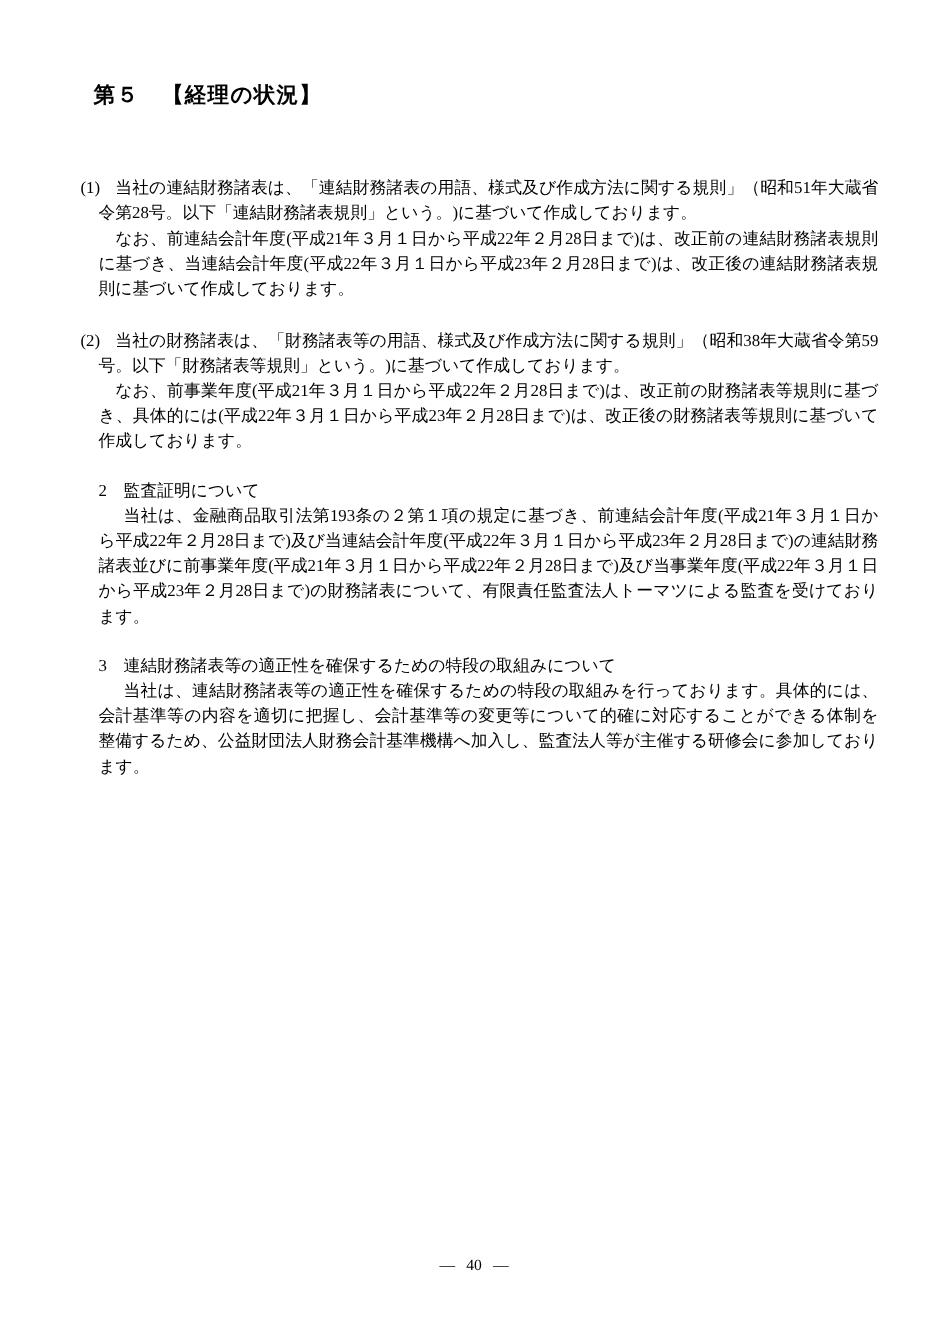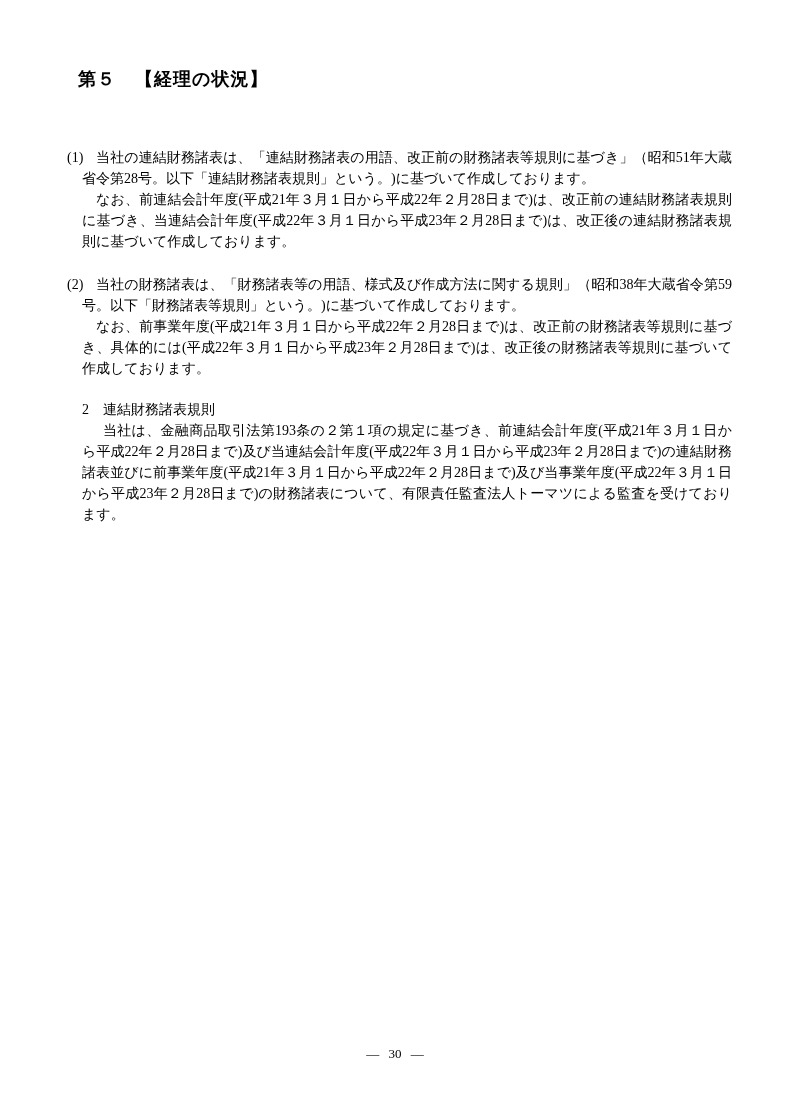--- a/index.html
+++ b/index.html
@@ -48,31 +48,35 @@
 </head>
 <body>
 
 <div class="page">
 
   <h1 class="doc-title">第５　【経理の状況】</h1>
 
   <section class="sec sec-first">
     <div class="items">
       <div class="list-item">
-        <p class="li-first"><span class="li-label">(1)</span><span>当社の連結財務諸表は、「連結財務諸表の用語、改正前の財務諸表等規則に基づき」（昭和51年大蔵省令第28号。以下「連結財務諸表規則」という。)に基づいて作成しております。</span></p>
+        <p class="li-first"><span class="li-label">(1)</span><span>当社の連結財務諸表は、「連結財務諸表の用語、様式及び作成方法に関する規則」（昭和51年大蔵省令第28号。以下「連結財務諸表規則」という。)に基づいて作成しております。</span></p>
         <p class="li-cont">なお、前連結会計年度(平成21年３月１日から平成22年２月28日まで)は、改正前の連結財務諸表規則に基づき、当連結会計年度(平成22年３月１日から平成23年２月28日まで)は、改正後の連結財務諸表規則に基づいて作成しております。</p>
       </div>
       <div class="list-item">
         <p class="li-first"><span class="li-label">(2)</span><span>当社の財務諸表は、「財務諸表等の用語、様式及び作成方法に関する規則」（昭和38年大蔵省令第59号。以下「財務諸表等規則」という。)に基づいて作成しております。</span></p>
         <p class="li-cont">なお、前事業年度(平成21年３月１日から平成22年２月28日まで)は、改正前の財務諸表等規則に基づき、具体的には(平成22年３月１日から平成23年２月28日まで)は、改正後の財務諸表等規則に基づいて作成しております。</p>
       </div>
     </div>
   </section>
 
   <section class="sec">
-    <p class="sec-heading"><span class="sec-num">2</span><span>連結財務諸表規則</span></p>
+    <p class="sec-heading"><span class="sec-num">2</span><span>監査証明について</span></p>
     <p class="body-para">当社は、金融商品取引法第193条の２第１項の規定に基づき、前連結会計年度(平成21年３月１日から平成22年２月28日まで)及び当連結会計年度(平成22年３月１日から平成23年２月28日まで)の連結財務諸表並びに前事業年度(平成21年３月１日から平成22年２月28日まで)及び当事業年度(平成22年３月１日から平成23年２月28日まで)の財務諸表について、有限責任監査法人トーマツによる監査を受けております。</p>
   </section>
 
+  <section class="sec">
+    <p class="sec-heading"><span class="sec-num">3</span><span>連結財務諸表等の適正性を確保するための特段の取組みについて</span></p>
+    <p class="body-para">当社は、連結財務諸表等の適正性を確保するための特段の取組みを行っております。具体的には、会計基準等の内容を適切に把握し、会計基準等の変更等について的確に対応することができる体制を整備するため、公益財団法人財務会計基準機構へ加入し、監査法人等が主催する研修会に参加しております。</p>
+  </section>
 
-  <div class="page-footer">― 30 ―</div>
+  <div class="page-footer">― 40 ―</div>
 
 </div>
 
 </body></html>

